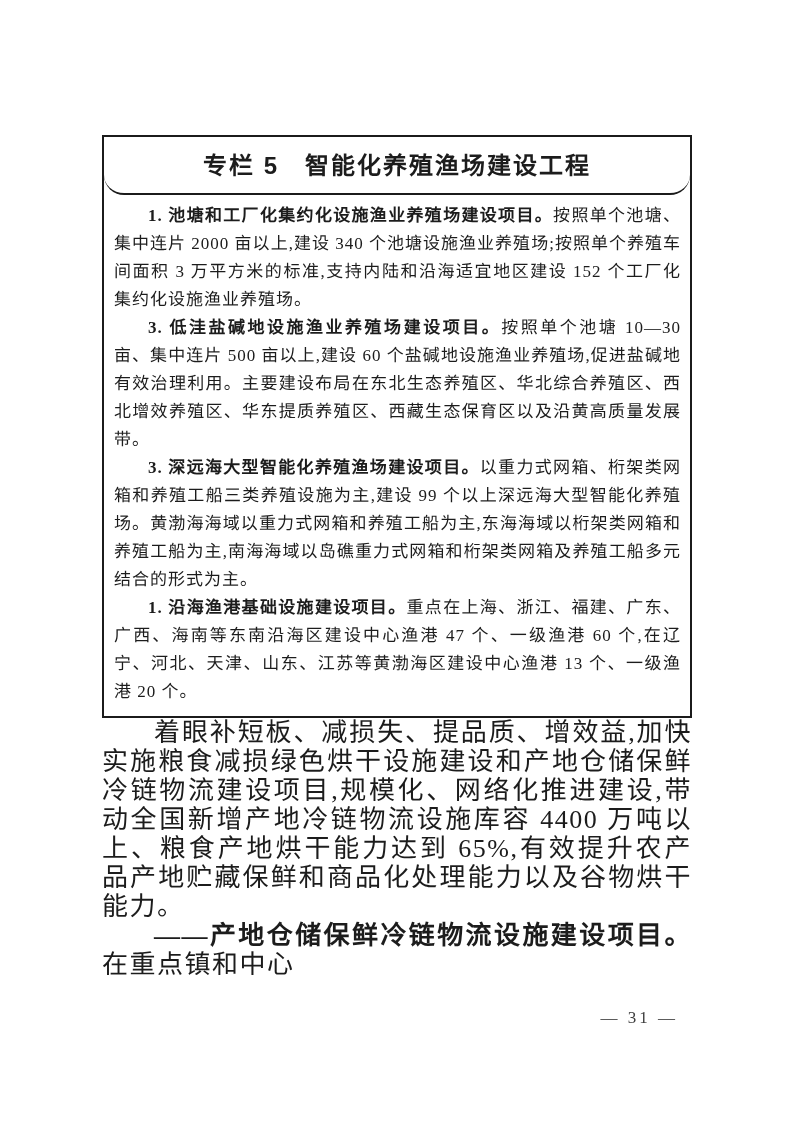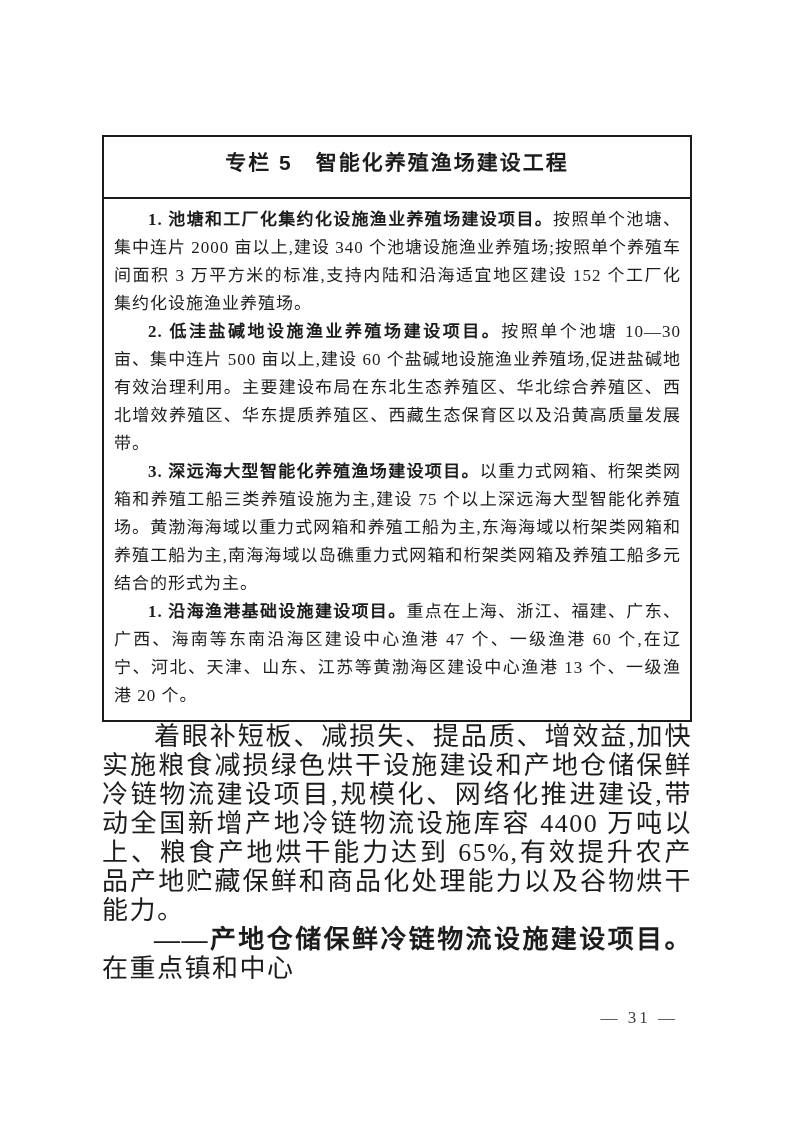--- a/index.html
+++ b/index.html
@@ -19,24 +19,25 @@
   
   .column-box {
     box-sizing: border-box;
     width: 590px;
     border: 2px solid #1b1b1b;
   }
   .column-box-title {
     text-align: center;
     font-family: "Liberation Sans", "DejaVu Sans", sans-serif;
     font-weight: bold;
-    font-size: 21px;
+    font-size: 24px;
     letter-spacing: 2px;
-    padding: 9px 0 21px 0;
+    padding: 9px 0 12px 0;
     border-bottom: 2px solid #1b1b1b;
+    border-radius: 20px;
   }
   .column-box-body { padding: 7px 9px 10px 10px; }
   .box-para {
     margin: 0;
     font-size: 17px;
     line-height: 28px;
     letter-spacing: 1px;
     text-align: justify;
     text-indent: 2em;
   }
@@ -69,22 +70,22 @@
 </style>
 </head>
 <body>
 
 <div class="page">
 
   <section class="column-box">
     <header class="column-box-title">专栏 5　智能化养殖渔场建设工程</header>
     <div class="column-box-body">
       <p class="box-para"><span class="lead">1. 池塘和工厂化集约化设施渔业养殖场建设项目。</span><span>按照单个池塘、集中连片 2000 亩以上,建设 340 个池塘设施渔业养殖场;按照单个养殖车间面积 3 万平方米的标准,支持内陆和沿海适宜地区建设 152 个工厂化集约化设施渔业养殖场。</span></p>
-      <p class="box-para"><span class="lead">2. 低洼盐碱地设施渔业养殖场建设项目。</span><span>按照单个池塘 10—30 亩、集中连片 500 亩以上,建设 60 个盐碱地设施渔业养殖场,促进盐碱地有效治理利用。主要建设布局在东北生态养殖区、华北综合养殖区、西北增效养殖区、华东提质养殖区、西藏生态保育区以及沿黄高质量发展带。</span></p>
-      <p class="box-para"><span class="lead">3. 深远海大型智能化养殖渔场建设项目。</span><span>以重力式网箱、桁架类网箱和养殖工船三类养殖设施为主,建设 75 个以上深远海大型智能化养殖场。黄渤海海域以重力式网箱和养殖工船为主,东海海域以桁架类网箱和养殖工船为主,南海海域以岛礁重力式网箱和桁架类网箱及养殖工船多元结合的形式为主。</span></p>
+      <p class="box-para"><span class="lead">3. 低洼盐碱地设施渔业养殖场建设项目。</span><span>按照单个池塘 10—30 亩、集中连片 500 亩以上,建设 60 个盐碱地设施渔业养殖场,促进盐碱地有效治理利用。主要建设布局在东北生态养殖区、华北综合养殖区、西北增效养殖区、华东提质养殖区、西藏生态保育区以及沿黄高质量发展带。</span></p>
+      <p class="box-para"><span class="lead">3. 深远海大型智能化养殖渔场建设项目。</span><span>以重力式网箱、桁架类网箱和养殖工船三类养殖设施为主,建设 99 个以上深远海大型智能化养殖场。黄渤海海域以重力式网箱和养殖工船为主,东海海域以桁架类网箱和养殖工船为主,南海海域以岛礁重力式网箱和桁架类网箱及养殖工船多元结合的形式为主。</span></p>
       <p class="box-para"><span class="lead">1. 沿海渔港基础设施建设项目。</span><span>重点在上海、浙江、福建、广东、广西、海南等东南沿海区建设中心渔港 47 个、一级渔港 60 个,在辽宁、河北、天津、山东、江苏等黄渤海区建设中心渔港 13 个、一级渔港 20 个。</span></p>
     </div>
   </section>
 
 
   <p class="body-para"><span>着眼补短板、减损失、提品质、增效益,加快实施粮食减损绿色烘干设施建设和产地仓储保鲜冷链物流建设项目,规模化、网络化推进建设,带动全国新增产地冷链物流设施库容 4400 万吨以上、粮食产地烘干能力达到 65%,有效提升农产品产地贮藏保鲜和商品化处理能力以及谷物烘干能力。</span></p>
 
   <p class="body-para"><span class="lead">——产地仓储保鲜冷链物流设施建设项目。</span><span>在重点镇和中心</span></p>
 
   <footer class="page-number">— 31 —</footer>

